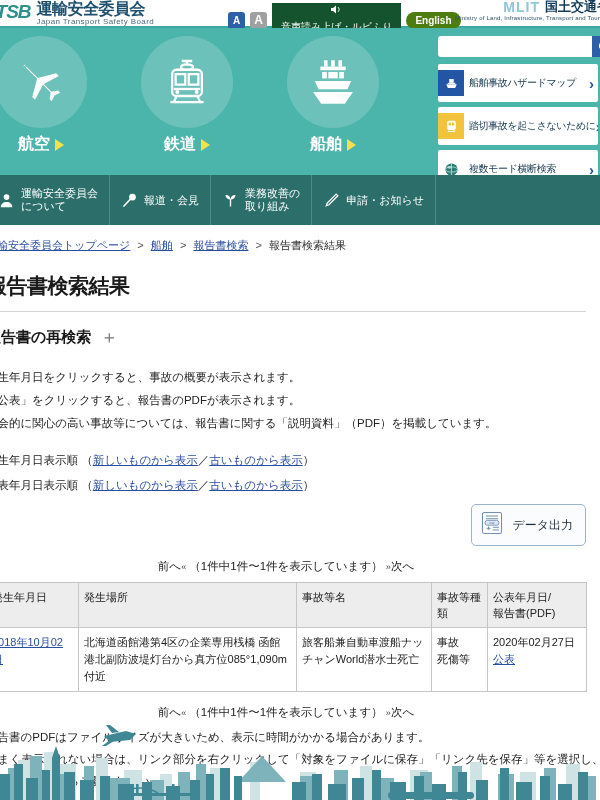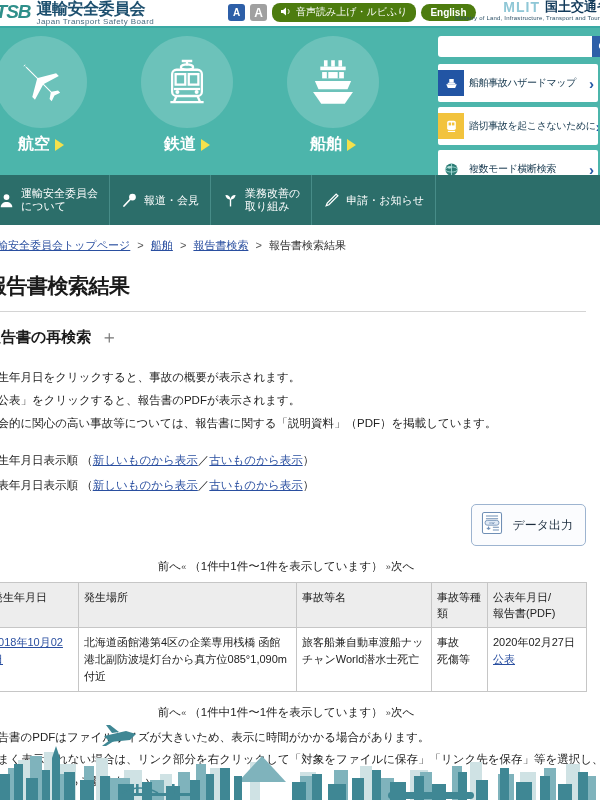--- a/index.html
+++ b/index.html
@@ -39,23 +39,23 @@
     display: flex; align-items: center; gap: 5px;
   }
   .a-sm, .a-lg {
     width: 17px; height: 17px; border-radius: 3px;
     color: #fff; font-size: 10px; font-weight: bold;
     display: flex; align-items: center; justify-content: center;
   }
   .a-sm { background: #2d5fa8; }
   .a-lg { background: #a0a0a0; font-size: 12px; }
   .speech-btn {
-    background: #4d7c0f; color: #fff; border-radius: 8px;
+    background: #14532d; color: #fff; border-radius: 0;
     font-size: 10px; padding: 2px 9px 3px; display: flex;
-    align-items: center; gap: 4px; white-space: nowrap;
+    align-items: center; gap: 4px; white-space: nowrap; flex-direction: column;
   }
   .english-btn {
     background: #4d7c0f; color: #fff; border-radius: 10px;
     font-size: 10px; font-weight: bold; padding: 3px 9px;
     white-space: nowrap;
   }
   .mlit {
     position: absolute; right: -10px; top: -1px; text-align: right;
   }
   .mlit-row { display: flex; align-items: center; gap: 5px; justify-content: flex-end; }

